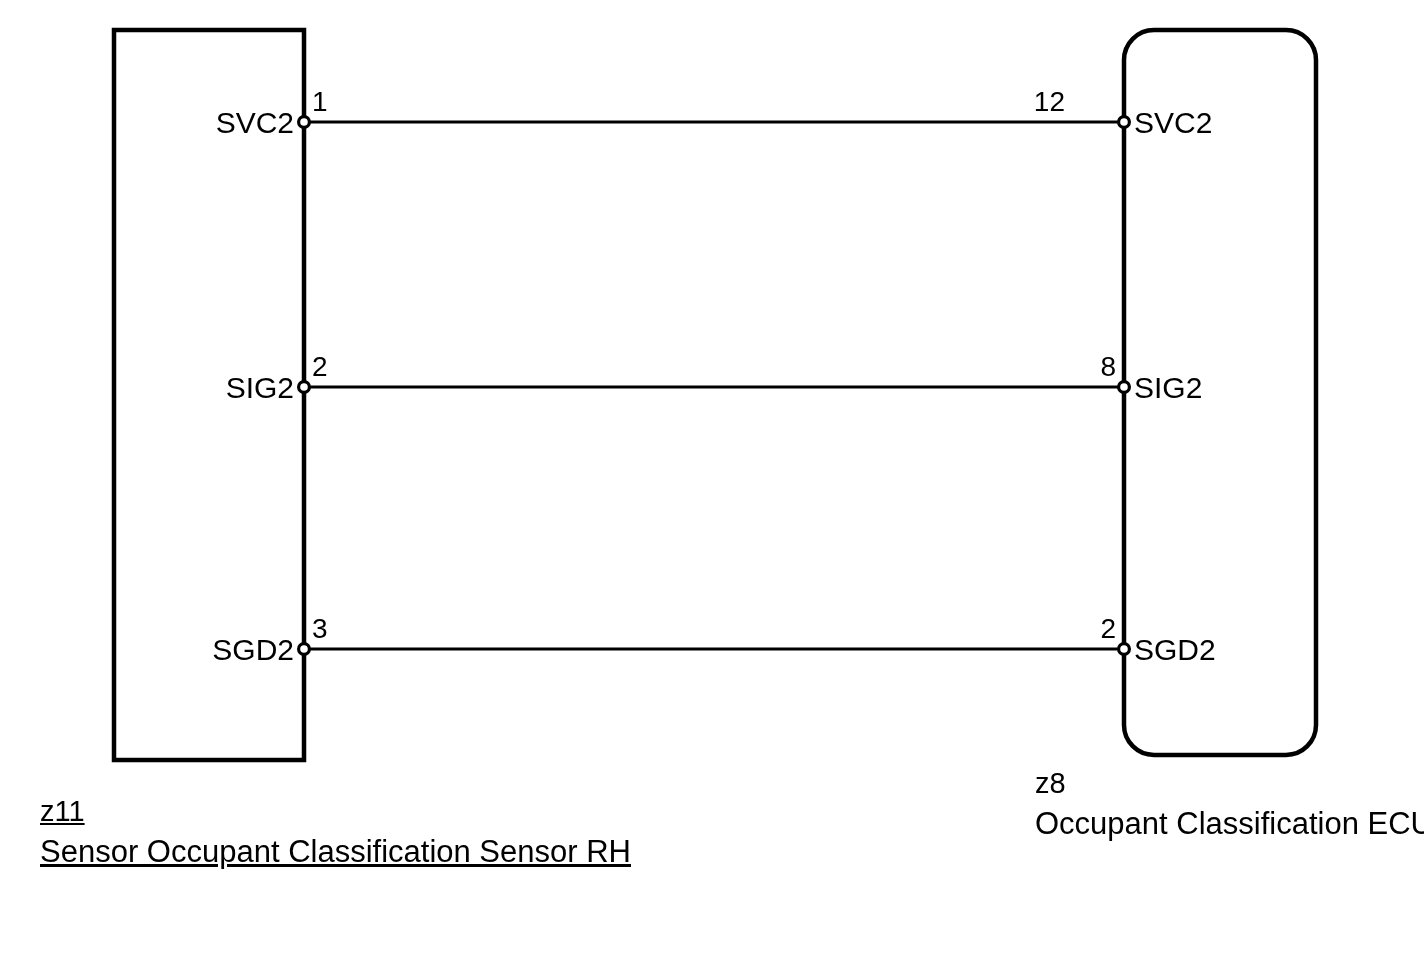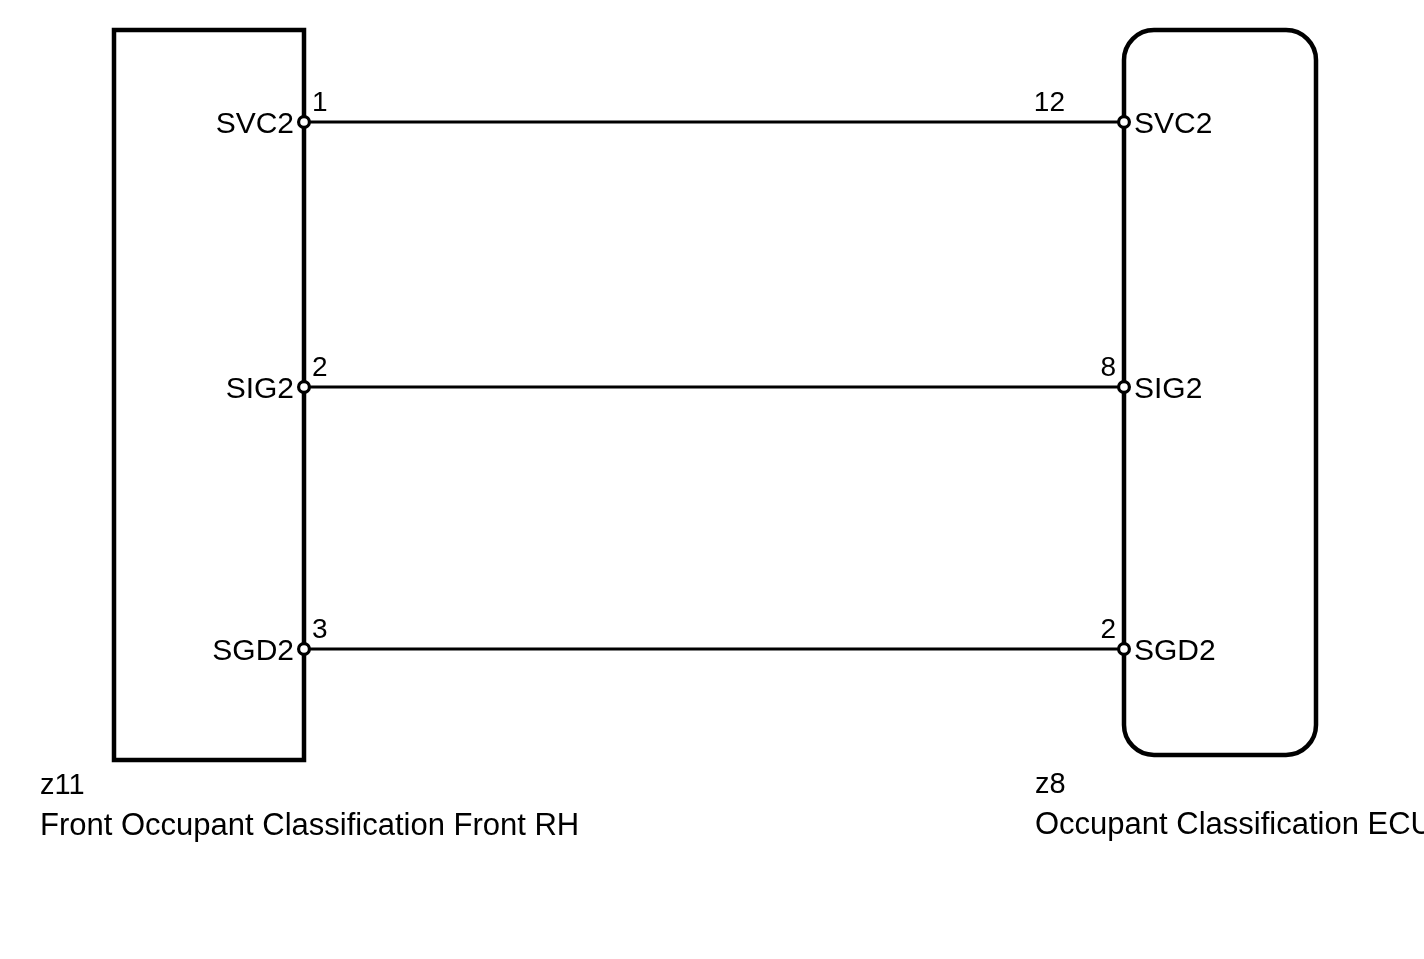--- a/index.html
+++ b/index.html
@@ -114,23 +114,23 @@
   <div class="txt pin-number right-of" style="left: 312px; top: 615px;">3</div>
 
   <div class="txt pin-number left-of" style="left: 923px; top: 88px; width: 142px;">12</div>
   <div class="txt pin-number left-of" style="left: 974px; top: 353px; width: 142px;">8</div>
   <div class="txt pin-number left-of" style="left: 974px; top: 615px; width: 142px;">2</div>
 
   <div class="txt signal-label right-of" style="left: 1134px; top: 108px;">SVC2</div>
   <div class="txt signal-label right-of" style="left: 1134px; top: 373px;">SIG2</div>
   <div class="txt signal-label right-of" style="left: 1134px; top: 635px;">SGD2</div>
 
-  <div class="caption-block" style="left: 40px; top: 767px;">
+  <div class="caption-block" style="left: 40px; top: 794px; text-decoration: underline;">
     <div class="caption-code">z11</div>
-    <div class="caption-name">Front Occupant Classification Front RH</div>
+    <div class="caption-name">Sensor Occupant Classification Sensor RH</div>
   </div>
 
   <div class="caption-block" style="left: 1035px; top: 766px;">
     <div class="caption-code">z8</div>
     <div class="caption-name">Occupant Classification ECU</div>
   </div>
 
 </div>
 
 </body></html>

